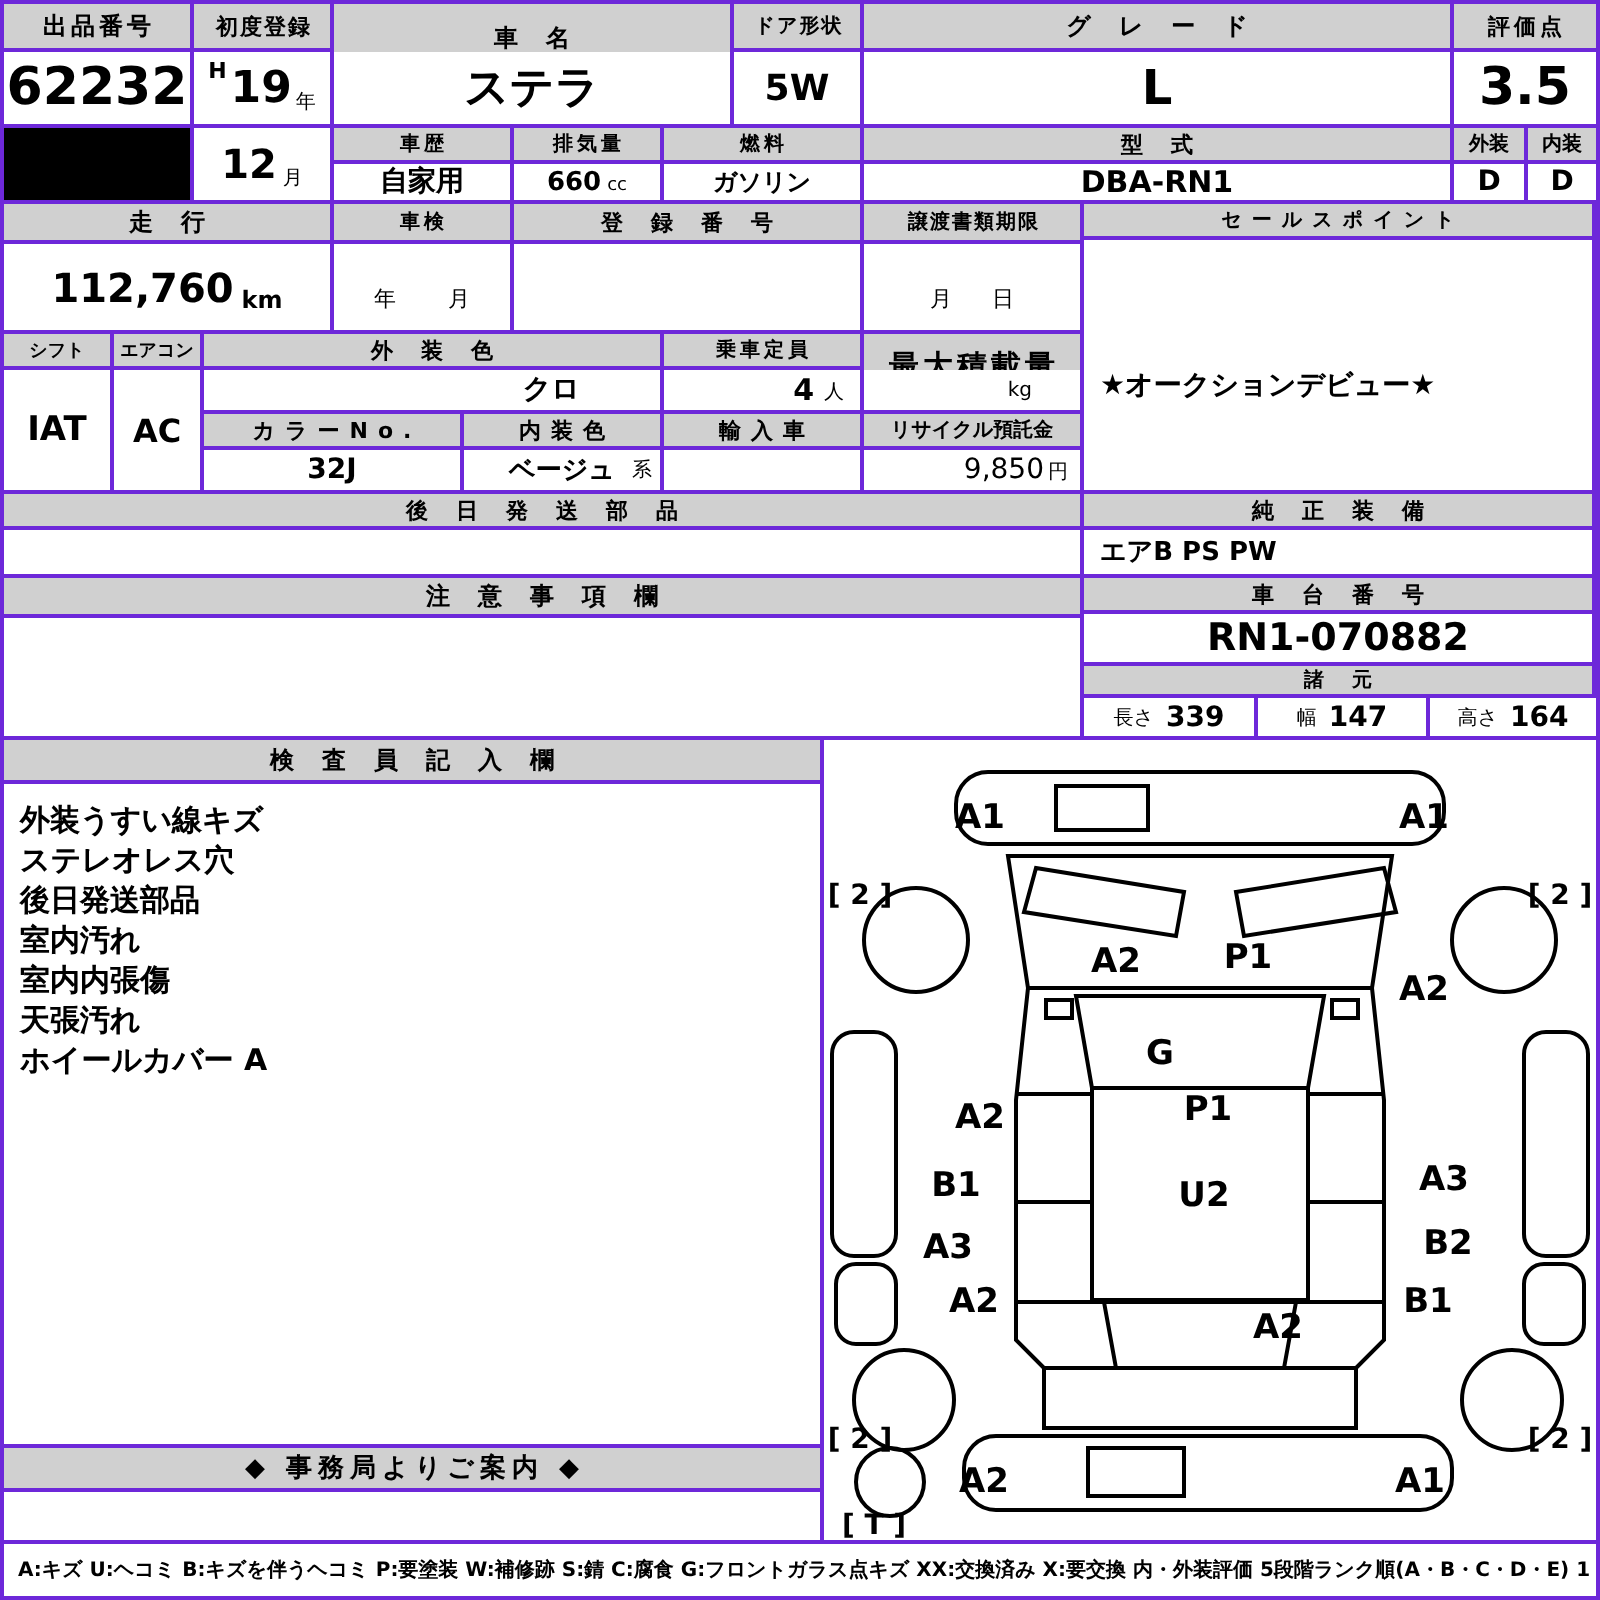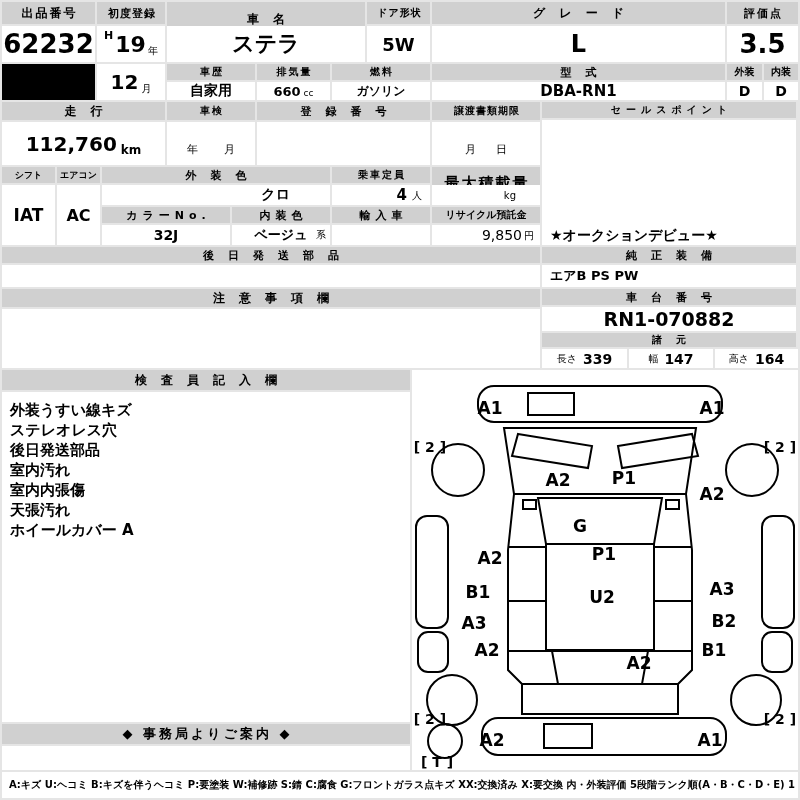--- a/index.html
+++ b/index.html
@@ -1,18 +1,18 @@
 <!DOCTYPE html>
 <html><head>
 <meta charset="utf-8">
 <style>
   *{margin:0;padding:0;box-sizing:border-box}
   html,body{width:800px;height:800px}
   body{font-family:"DejaVu Sans","Liberation Sans",sans-serif;background:#fff;color:#000}
-  .sheet{position:relative;width:800px;height:800px;background:#e5e5e5;overflow:hidden}
+  .sheet{position:relative;width:800px;height:800px;background:#6d28d9;overflow:hidden}
   .cell{position:absolute;background:#fff;display:flex;align-items:center;justify-content:center;overflow:hidden;white-space:nowrap;color:#000}
   .hdr{background:#d0d0d0;font-weight:bold;font-size:11px;letter-spacing:2px;text-indent:2px}
   .sp2{letter-spacing:14px;text-indent:14px}
   .sp1{letter-spacing:5px;text-indent:5px}
   .blk{background:#000}
   .b{font-weight:bold}
   .blockflow{display:block}
   .note-line{font-size:15px;font-weight:bold;line-height:20px}
   .dmk{font-family:"DejaVu Sans","Liberation Sans",sans-serif;font-size:17px;font-weight:bold;fill:#000}
   .dmk-sm{font-size:14px}
@@ -85,21 +85,21 @@
   <div class="cell hdr sp2" style="left:257px;top:102px;width:173px;height:18px;font-size:11px">登録番号</div>
   <div class="cell" style="left:257px;top:122px;width:173px;height:43px"></div>
 
   <div class="cell hdr" style="left:432px;top:102px;width:108px;height:18px;font-size:10px;letter-spacing:1px">譲渡書類期限</div>
   <div class="cell" style="left:432px;top:122px;width:108px;height:43px;align-items:flex-end;padding-bottom:8px;gap:20px">
     <span style="font-size:11px">月</span>
     <span style="font-size:11px">日</span>
   </div>
 
   <div class="cell hdr sp1" style="left:542px;top:102px;width:254px;height:16px;font-size:10px">セールスポイント</div>
-  <div class="cell" style="left:542px;top:120px;width:254px;height:125px;align-items:flex-end;justify-content:flex-start;padding:20px 0 0 8px">
+  <div class="cell" style="left:542px;top:120px;width:254px;height:125px;align-items:center;justify-content:flex-start;padding:20px 0 0 8px">
     <span style="font-size:14px;font-weight:bold">★オークションデビュー★</span>
   </div>
 
   <div class="cell hdr" style="left:2px;top:167px;width:53px;height:16px;font-size:9px;letter-spacing:0;text-indent:0">シフト</div>
   <div class="cell b" style="left:2px;top:185px;width:53px;height:60px;font-size:17px">IAT</div>
   <div class="cell hdr" style="left:57px;top:167px;width:43px;height:16px;font-size:9px;letter-spacing:0;text-indent:0">エアコン</div>
   <div class="cell b" style="left:57px;top:185px;width:43px;height:60px;font-size:16px">AC</div>
 
   <div class="cell hdr sp2" style="left:102px;top:167px;width:228px;height:16px;font-size:11px">外装色</div>
   <div class="cell b" style="left:102px;top:185px;width:228px;height:20px;font-size:14px;justify-content:flex-end;padding-right:40px">クロ</div>

